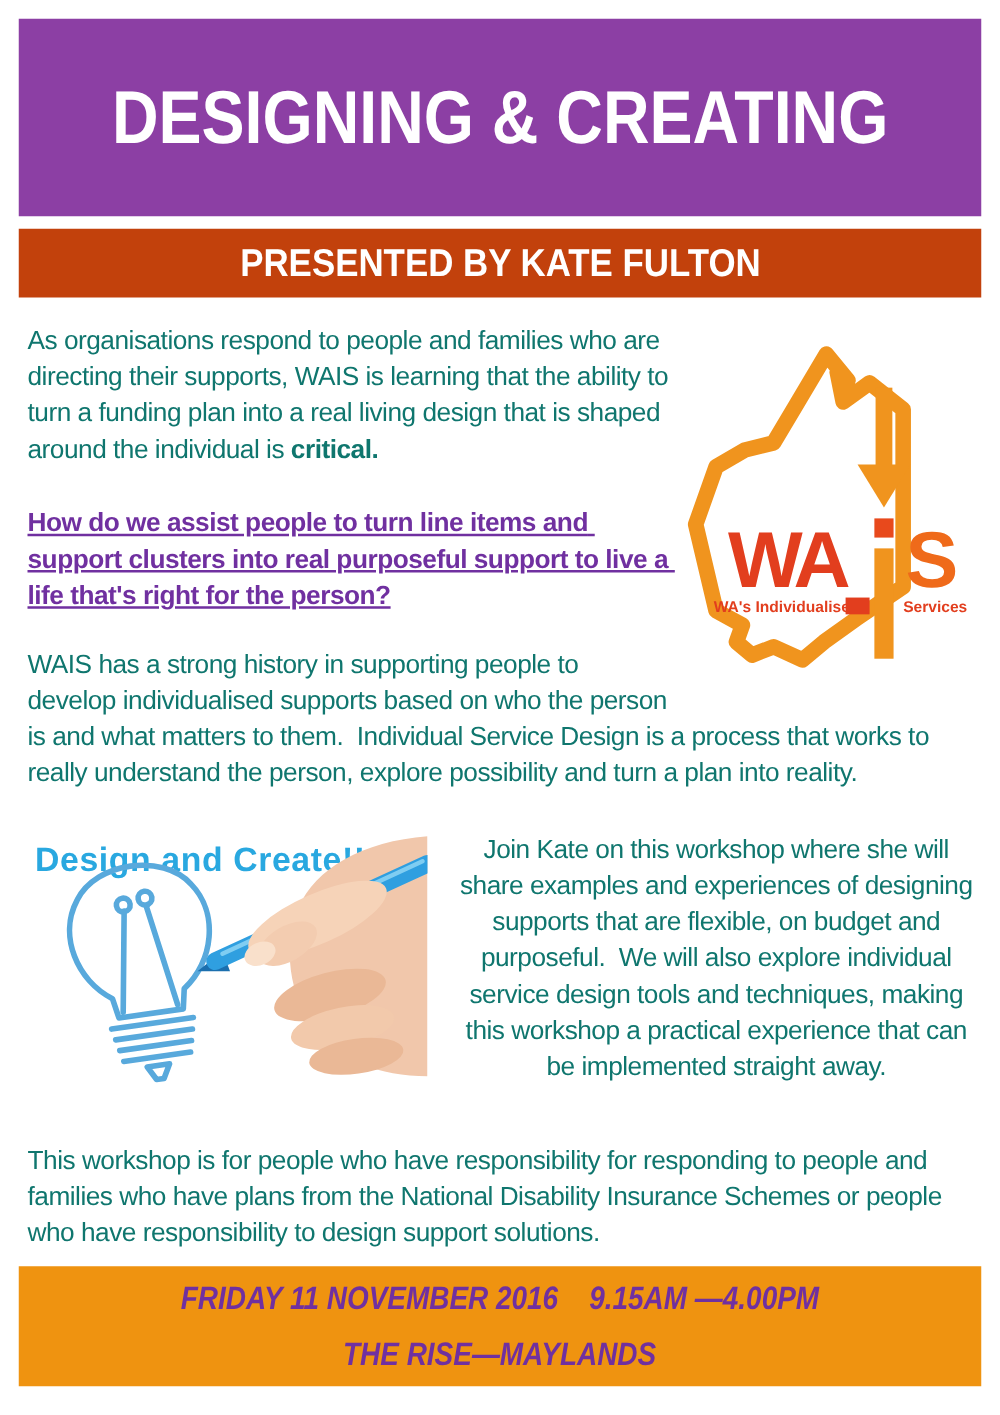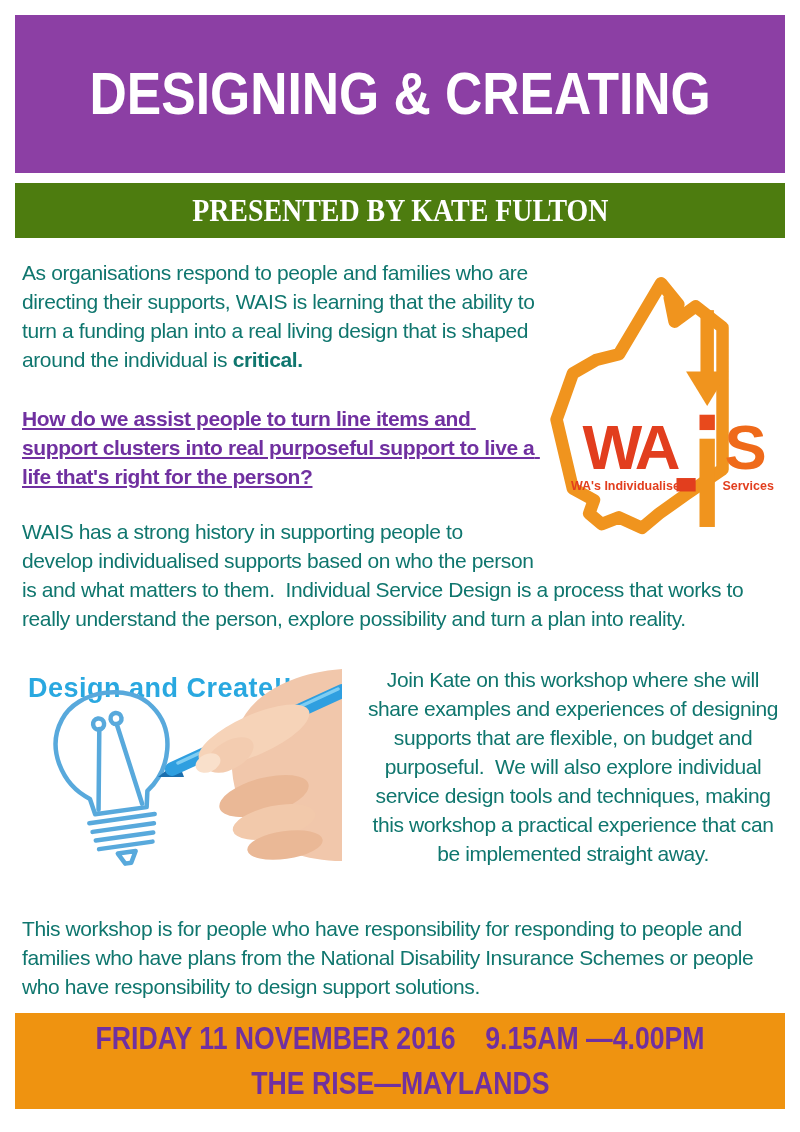--- a/index.html
+++ b/index.html
@@ -18,25 +18,24 @@
     color: #ffffff;
     display: flex; flex-direction: column; justify-content: center; align-items: center;
     text-align: center;
   }
   .banner-purple .tline {
     font-size: 60px; font-weight: bold; line-height: 62px; white-space: nowrap;
   }
   .banner-red {
     margin: 10px 15px 0 15px;
     height: 55px;
-    background: #4d7c0f;
+    background: #c2410c;
     color: #ffffff;
     display: flex; justify-content: center; align-items: center;
     text-align: center;
-    font-family: Liberation Serif, serif;
   }
   .banner-red .pline { font-size: 31px; font-weight: bold; white-space: nowrap; }
   .condense { display: inline-block; transform: scaleX(0.86); transform-origin: center; }
   .condense9 { display: inline-block; transform: scaleX(0.9); transform-origin: center; }
 
   .content { padding: 0 16px 0 22px; }
   .body {
     font-size: 21px; line-height: 29px; letter-spacing: -0.4px;
     color: #0f766e; white-space: pre-wrap;
   }
@@ -55,21 +54,21 @@
   .workshop { flex: 1 1 auto; margin-top: 2px; text-align: center; }
 
   .banner-footer {
     margin: 12px 15px 0 15px;
     height: 96px;
     background: #ef9310;
     color: #7030a0;
     display: flex; flex-direction: column; justify-content: center; align-items: center;
     text-align: center;
   }
-  .banner-footer .fline { font-size: 31px; font-weight: bold; line-height: 45px; white-space: pre; }
+  .banner-footer .fline { font-size: 26px; font-weight: bold; line-height: 45px; white-space: pre; font-style: italic; }
 </style>
 </head>
 <body>
 
 <div class="page">
 
   <header class="banner-purple">
     <div class="tline"><span class="condense">DESIGNING &amp; CREATING</span></div>
   </header>
 

